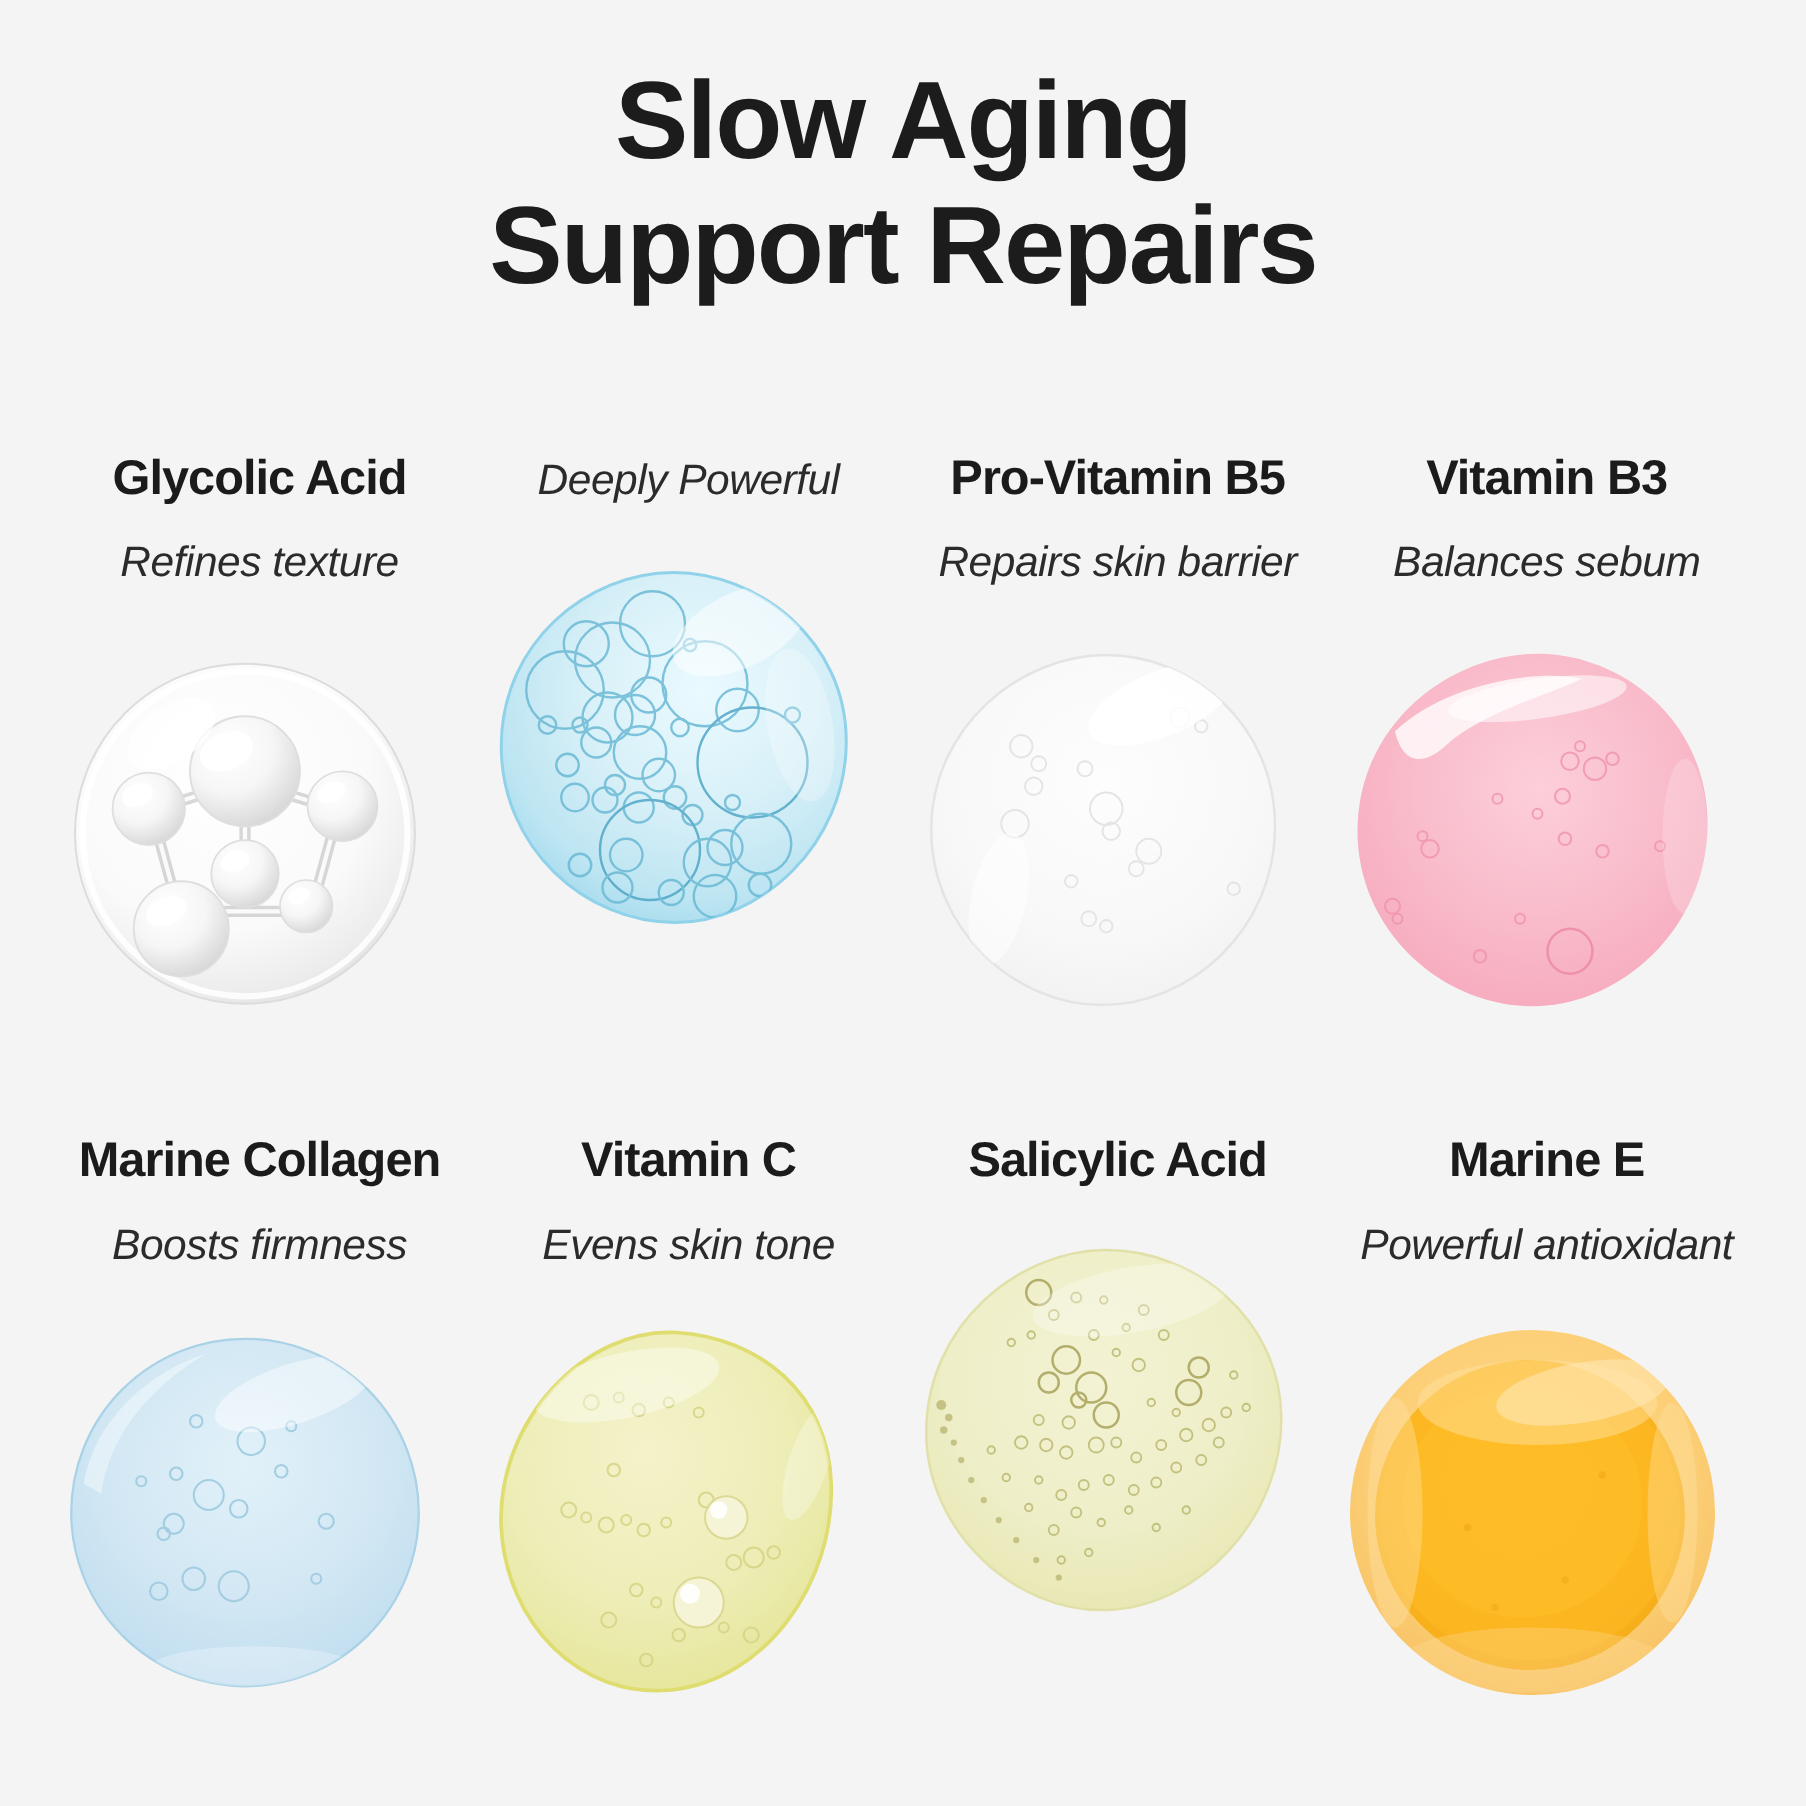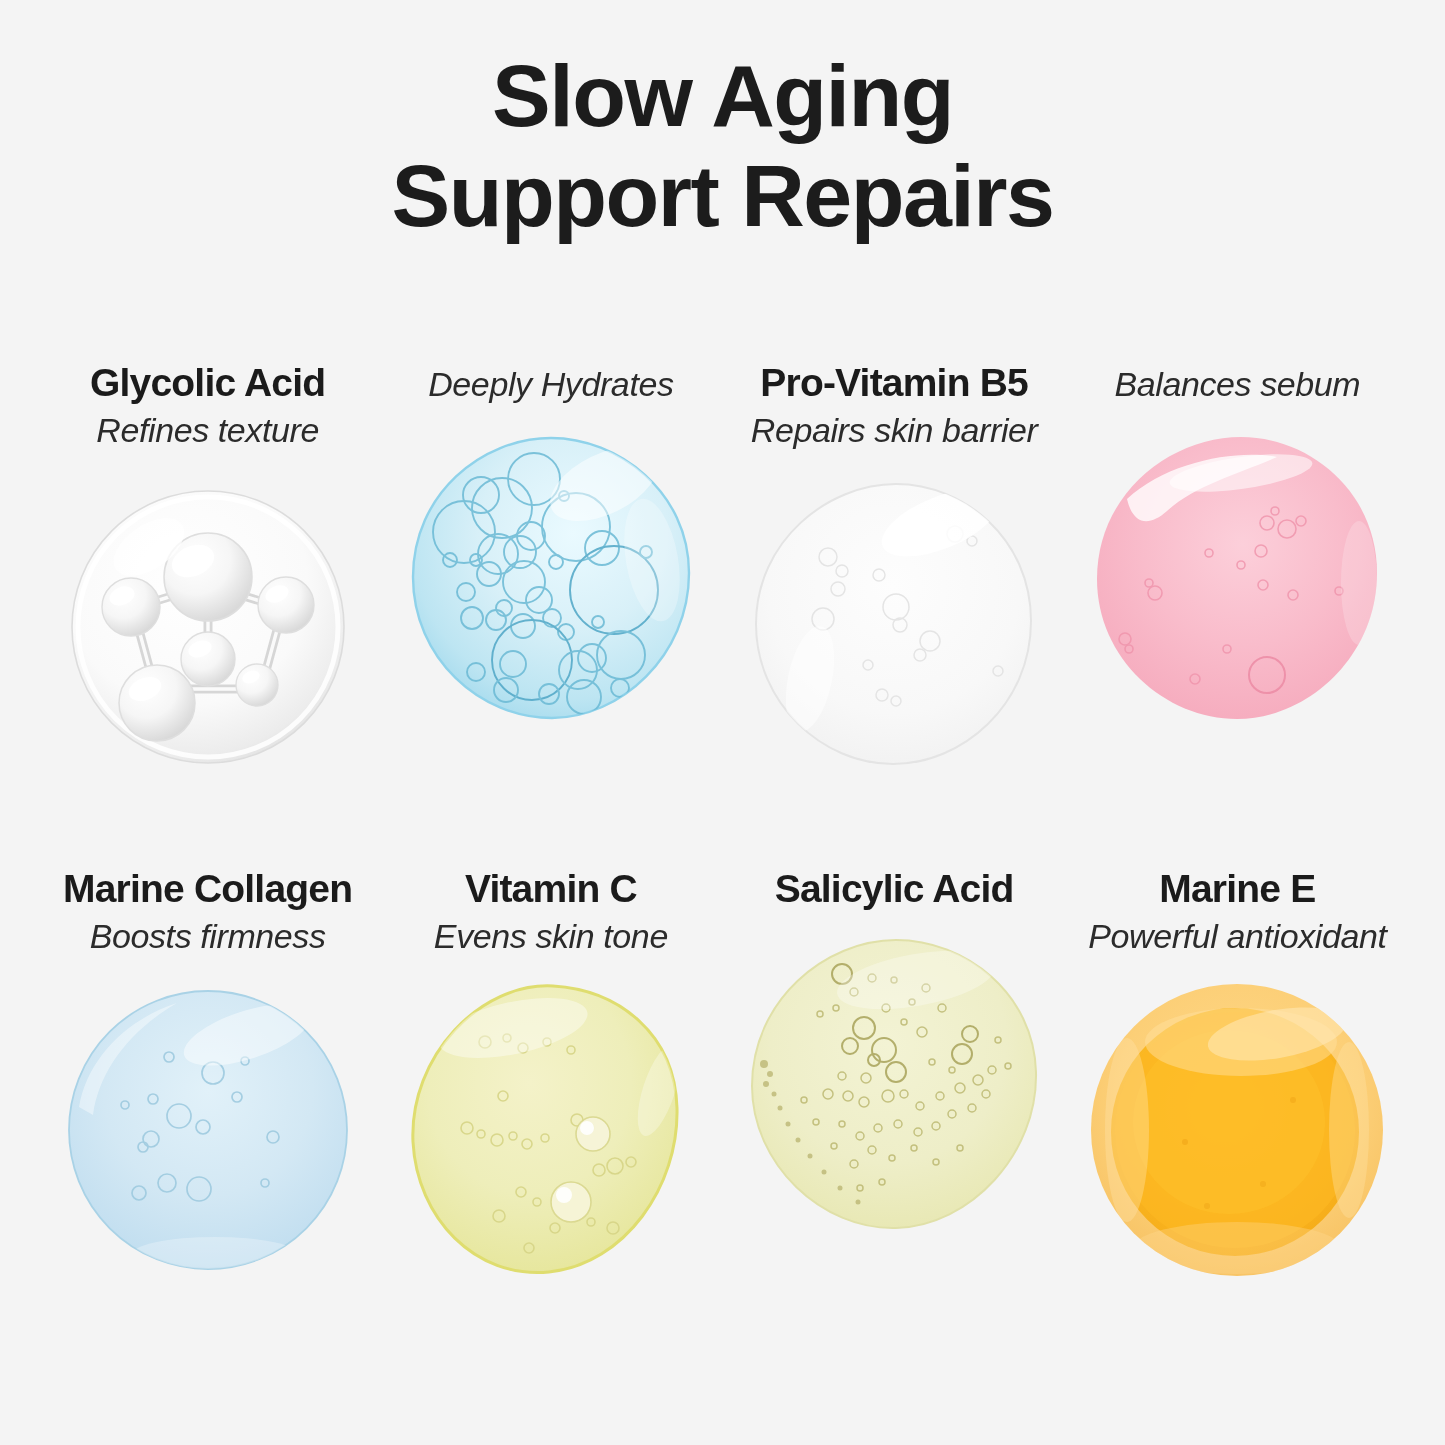--- a/index.html
+++ b/index.html
@@ -53,21 +53,21 @@
     display: grid;
     grid-template-columns: repeat(4, 1fr);
     grid-template-rows: auto auto;
     row-gap: 92px;
     column-gap: 0px;
   }
 
   .cell {
     display: flex;
     flex-direction: column;
-    align-items: center;
+    gap: 20px;
   }
 
   .ing-name {
     font-family: "Liberation Sans", sans-serif;
     font-weight: bold;
     font-size: 39px;
     line-height: 46px;
     letter-spacing: -0.8px;
     color: #1b1b1b;
     text-align: center;
@@ -162,21 +162,21 @@
           <ellipse cx="80" cy="208" rx="17" ry="11" fill="#ffffff" opacity="0.92" transform="rotate(-22 80 208)"></ellipse>
           <circle cx="192" cy="204" r="21" fill="url(#g1ball)" stroke="#dedede" stroke-width="1.3"></circle>
           <ellipse cx="186" cy="196" rx="9" ry="6" fill="#ffffff" opacity="0.9" transform="rotate(-22 186 196)"></ellipse>
 
           <ellipse cx="84" cy="66" rx="40" ry="22" fill="#ffffff" opacity="0.75" transform="rotate(-34 84 66)"></ellipse>
         </svg>
       </div>
     </div>
 
     <div class="cell">
-      <div class="ing-desc">Deeply Hydrates</div>
+      <div class="ing-desc">Deeply Powerful</div>
       <div class="swatch-wrap">
         <svg width="290" height="292" viewBox="0 0 290 292" aria-hidden="true">
           <defs>
             <radialGradient id="g2fill" cx="58%" cy="34%" r="74%">
               <stop offset="0%" stop-color="#eafaff"></stop>
               <stop offset="46%" stop-color="#d8f0f8"></stop>
               <stop offset="80%" stop-color="#bde5f2"></stop>
               <stop offset="100%" stop-color="#9fd8ec"></stop>
             </radialGradient>
             <clipPath id="g2clip">
@@ -266,20 +266,21 @@
           </g>
           <g clip-path="url(#g3clip)">
             <ellipse cx="190" cy="44" rx="62" ry="26" fill="#ffffff" opacity="0.85" transform="rotate(-22 190 44)"></ellipse>
             <ellipse cx="60" cy="200" rx="22" ry="54" fill="#ffffff" opacity="0.5" transform="rotate(12 60 200)"></ellipse>
           </g>
         </svg>
       </div>
     </div>
 
     <div class="cell">
+      <div class="ing-name">Vitamin B3</div>
       <div class="ing-desc">Balances sebum</div>
       <div class="swatch-wrap">
         <svg width="292" height="290" viewBox="0 0 292 290" aria-hidden="true">
           <defs>
             <radialGradient id="g4fill" cx="52%" cy="38%" r="72%">
               <stop offset="0%" stop-color="#fccfda"></stop>
               <stop offset="50%" stop-color="#f9bccb"></stop>
               <stop offset="86%" stop-color="#f6adbf"></stop>
               <stop offset="100%" stop-color="#f29cb2"></stop>
             </radialGradient>

